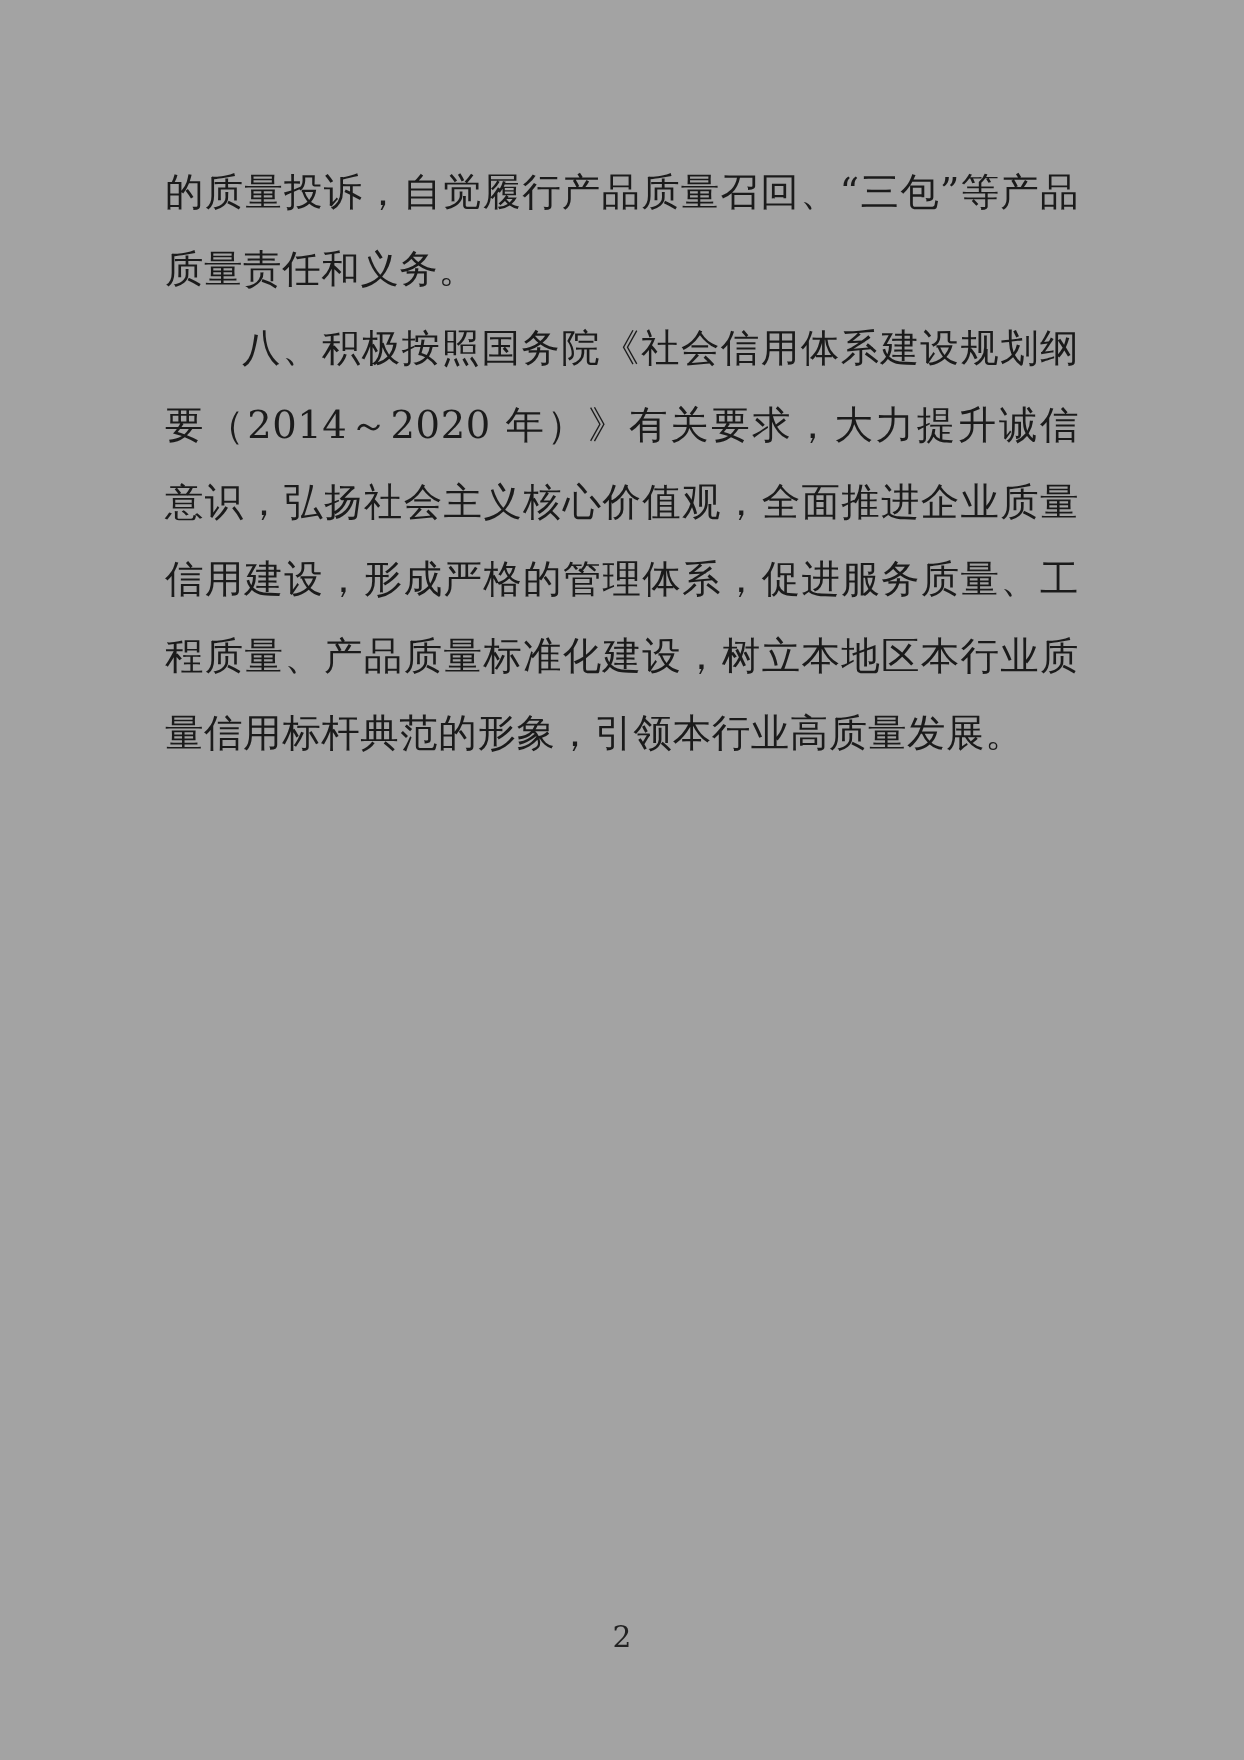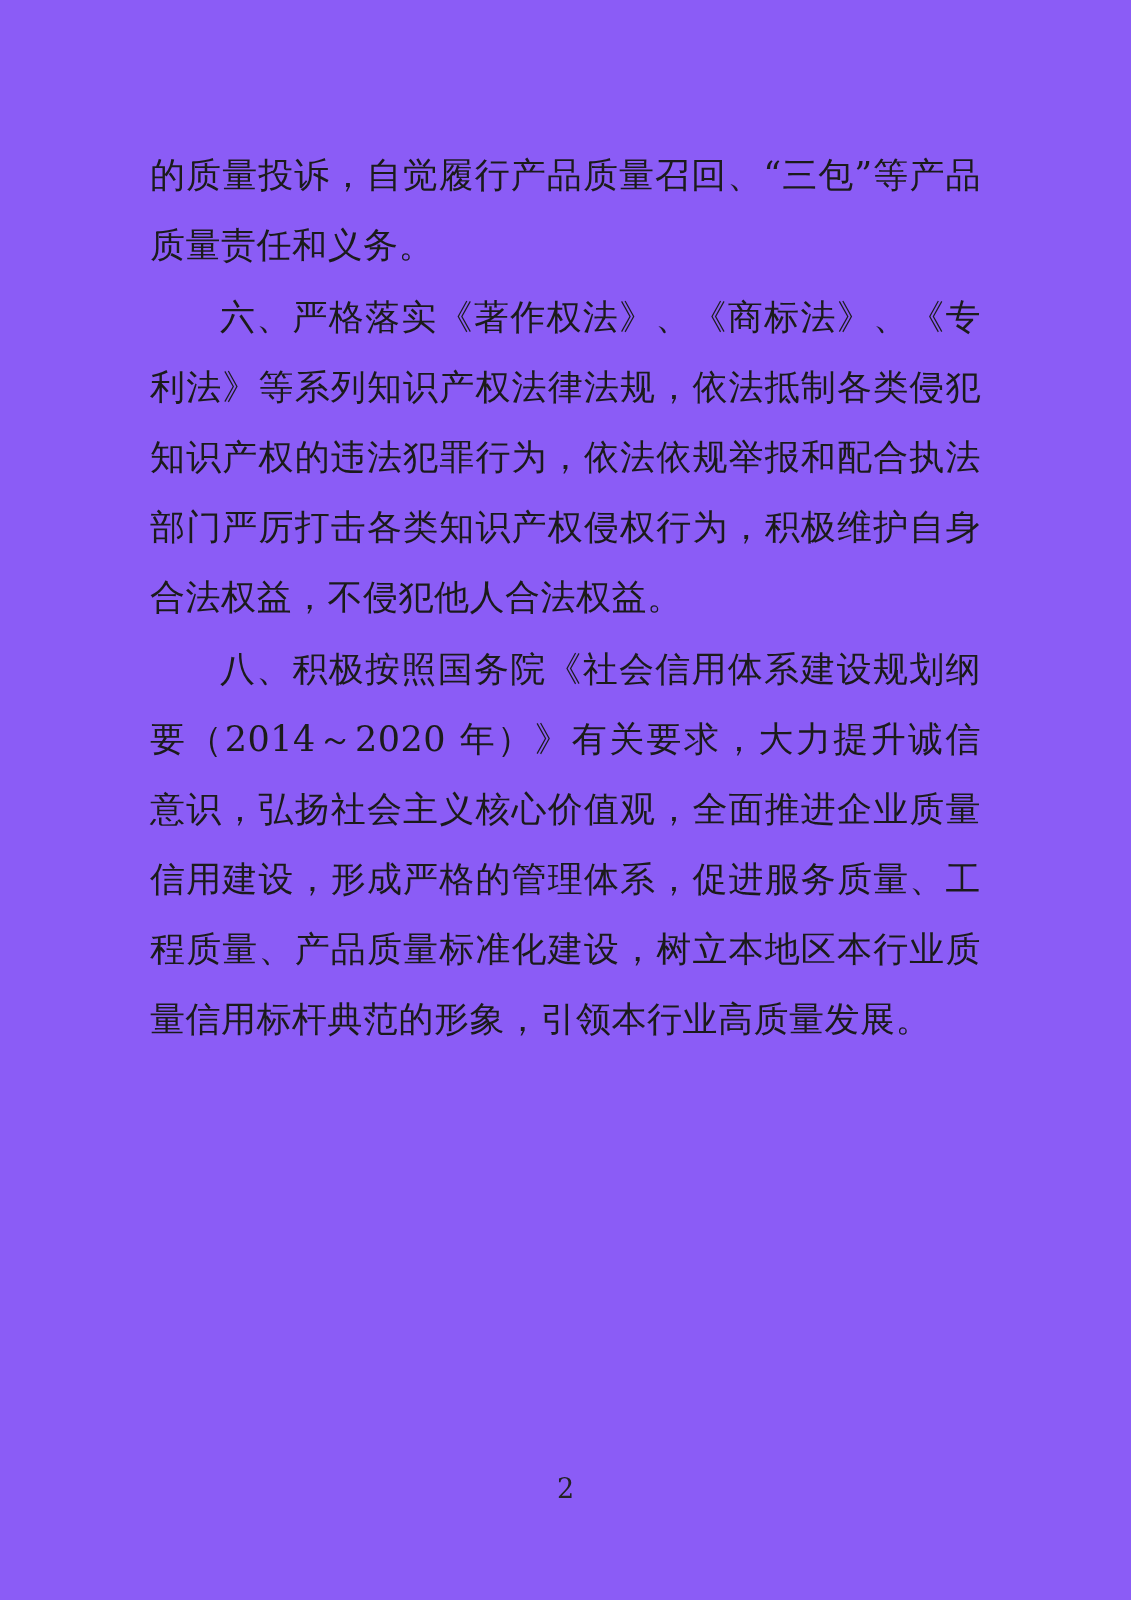--- a/index.html
+++ b/index.html
@@ -15,21 +15,21 @@
     color: #1a1a1a;
   }
   .page {
     position: absolute;
     top: 0;
     left: 0;
     width: 1131px;
     height: 1600px;
     box-sizing: border-box;
     padding: 140px 150px 60px 150px;
-    background: #8b5cf6;
+    background: #a3a3a3;
   }
   .body-text {
     font-size: 35px;
     line-height: 70px;
     letter-spacing: 0.5px;
     text-align: justify;
     text-justify: inter-ideograph;
     color: #1b1b1b;
   }
   .para {
@@ -49,17 +49,16 @@
     color: #222;
     font-family: "DejaVu Serif", serif;
   }
 </style>
 </head>
 <body>
 
 <div class="page">
   <div class="body-text">
     <p class="para">的质量投诉，自觉履行产品质量召回、“三包”等产品质量责任和义务。</p>
-    <p class="para indent">六、严格落实《著作权法》、《商标法》、《专利法》等系列知识产权法律法规，依法抵制各类侵犯知识产权的违法犯罪行为，依法依规举报和配合执法部门严厉打击各类知识产权侵权行为，积极维护自身合法权益，不侵犯他人合法权益。</p>
     <p class="para indent">八、积极按照国务院《社会信用体系建设规划纲要（2014～2020 年）》有关要求，大力提升诚信意识，弘扬社会主义核心价值观，全面推进企业质量信用建设，形成严格的管理体系，促进服务质量、工程质量、产品质量标准化建设，树立本地区本行业质量信用标杆典范的形象，引领本行业高质量发展。</p>
   </div>
   <div class="page-number">2</div>
 </div>
 
 </body></html>

